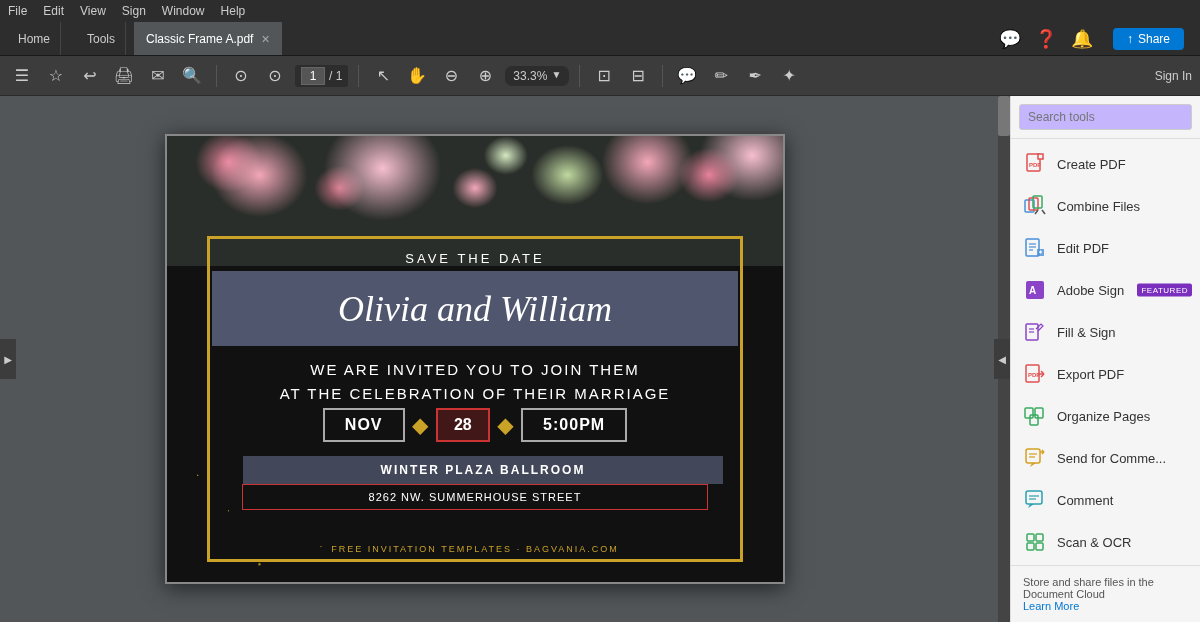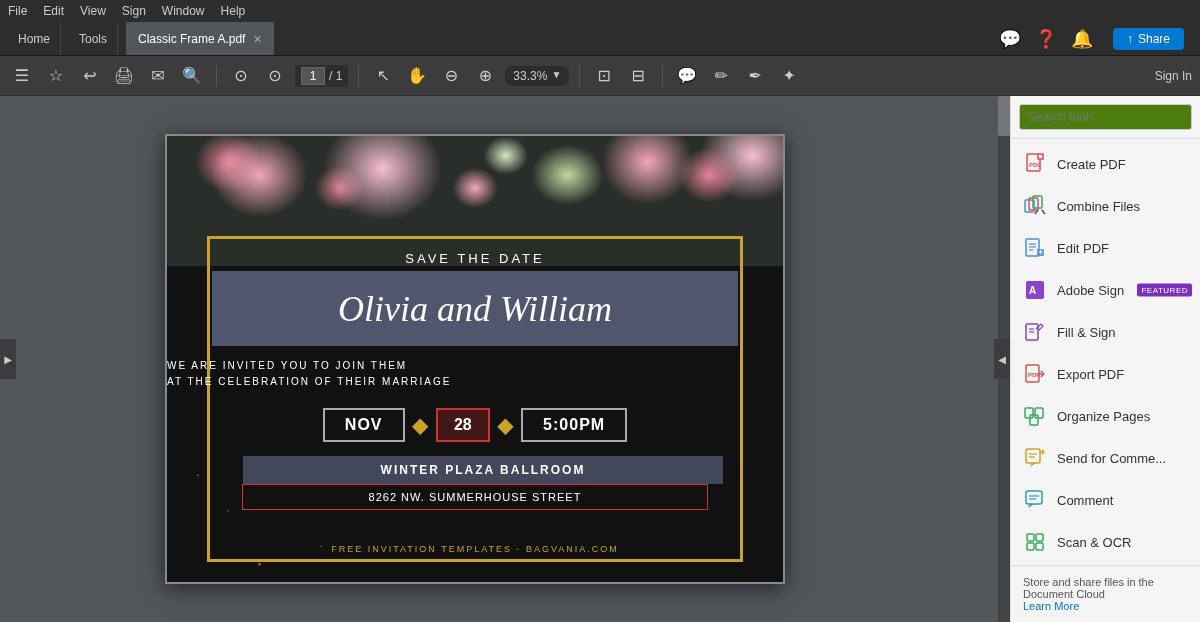--- a/index.html
+++ b/index.html
@@ -27,21 +27,21 @@
       background: #2d2d2d;
       display: flex;
       align-items: stretch;
       flex-shrink: 0;
       border-bottom: 1px solid #1a1a1a;
     }
     .tab-nav {
       display: flex;
       align-items: center;
       padding: 0 8px;
-      gap: 8px;
+      gap: 16px;
     }
     .tab-nav-item {
       color: #ccc;
       font-size: 12px;
       padding: 0 10px;
       height: 100%;
       display: flex;
       align-items: center;
       cursor: pointer;
       border-right: 1px solid #444;
@@ -310,22 +310,23 @@
       font-family: 'Georgia', serif;
       font-style: italic;
       text-align: center;
     }
 
     
     .invite-text {
       position: absolute;
       top: 222px;
       left: 0; right: 0;
-      color: #fff;
-      font-size: 10px;
+      text-align: center;
+      color: #fff;
+      font-size: 15px;
       letter-spacing: 2px;
       line-height: 1.6;
       text-transform: uppercase;
     }
 
     
     .date-row {
       position: absolute;
       top: 272px;
       left: 60px;
@@ -414,21 +415,21 @@
       padding: 8px;
       border-bottom: 1px solid #ddd;
       flex-shrink: 0;
     }
     .tools-search input {
       width: 100%;
       padding: 5px 8px;
       font-size: 12px;
       border: 1px solid #ccc;
       border-radius: 3px;
-      background: #4d7c0f;
+      background: #c4b5fd;
     }
 
     .tools-list {
       flex: 1;
       overflow-y: auto;
       padding: 4px 0;
     }
 
     .tool-item {
       display: flex;

